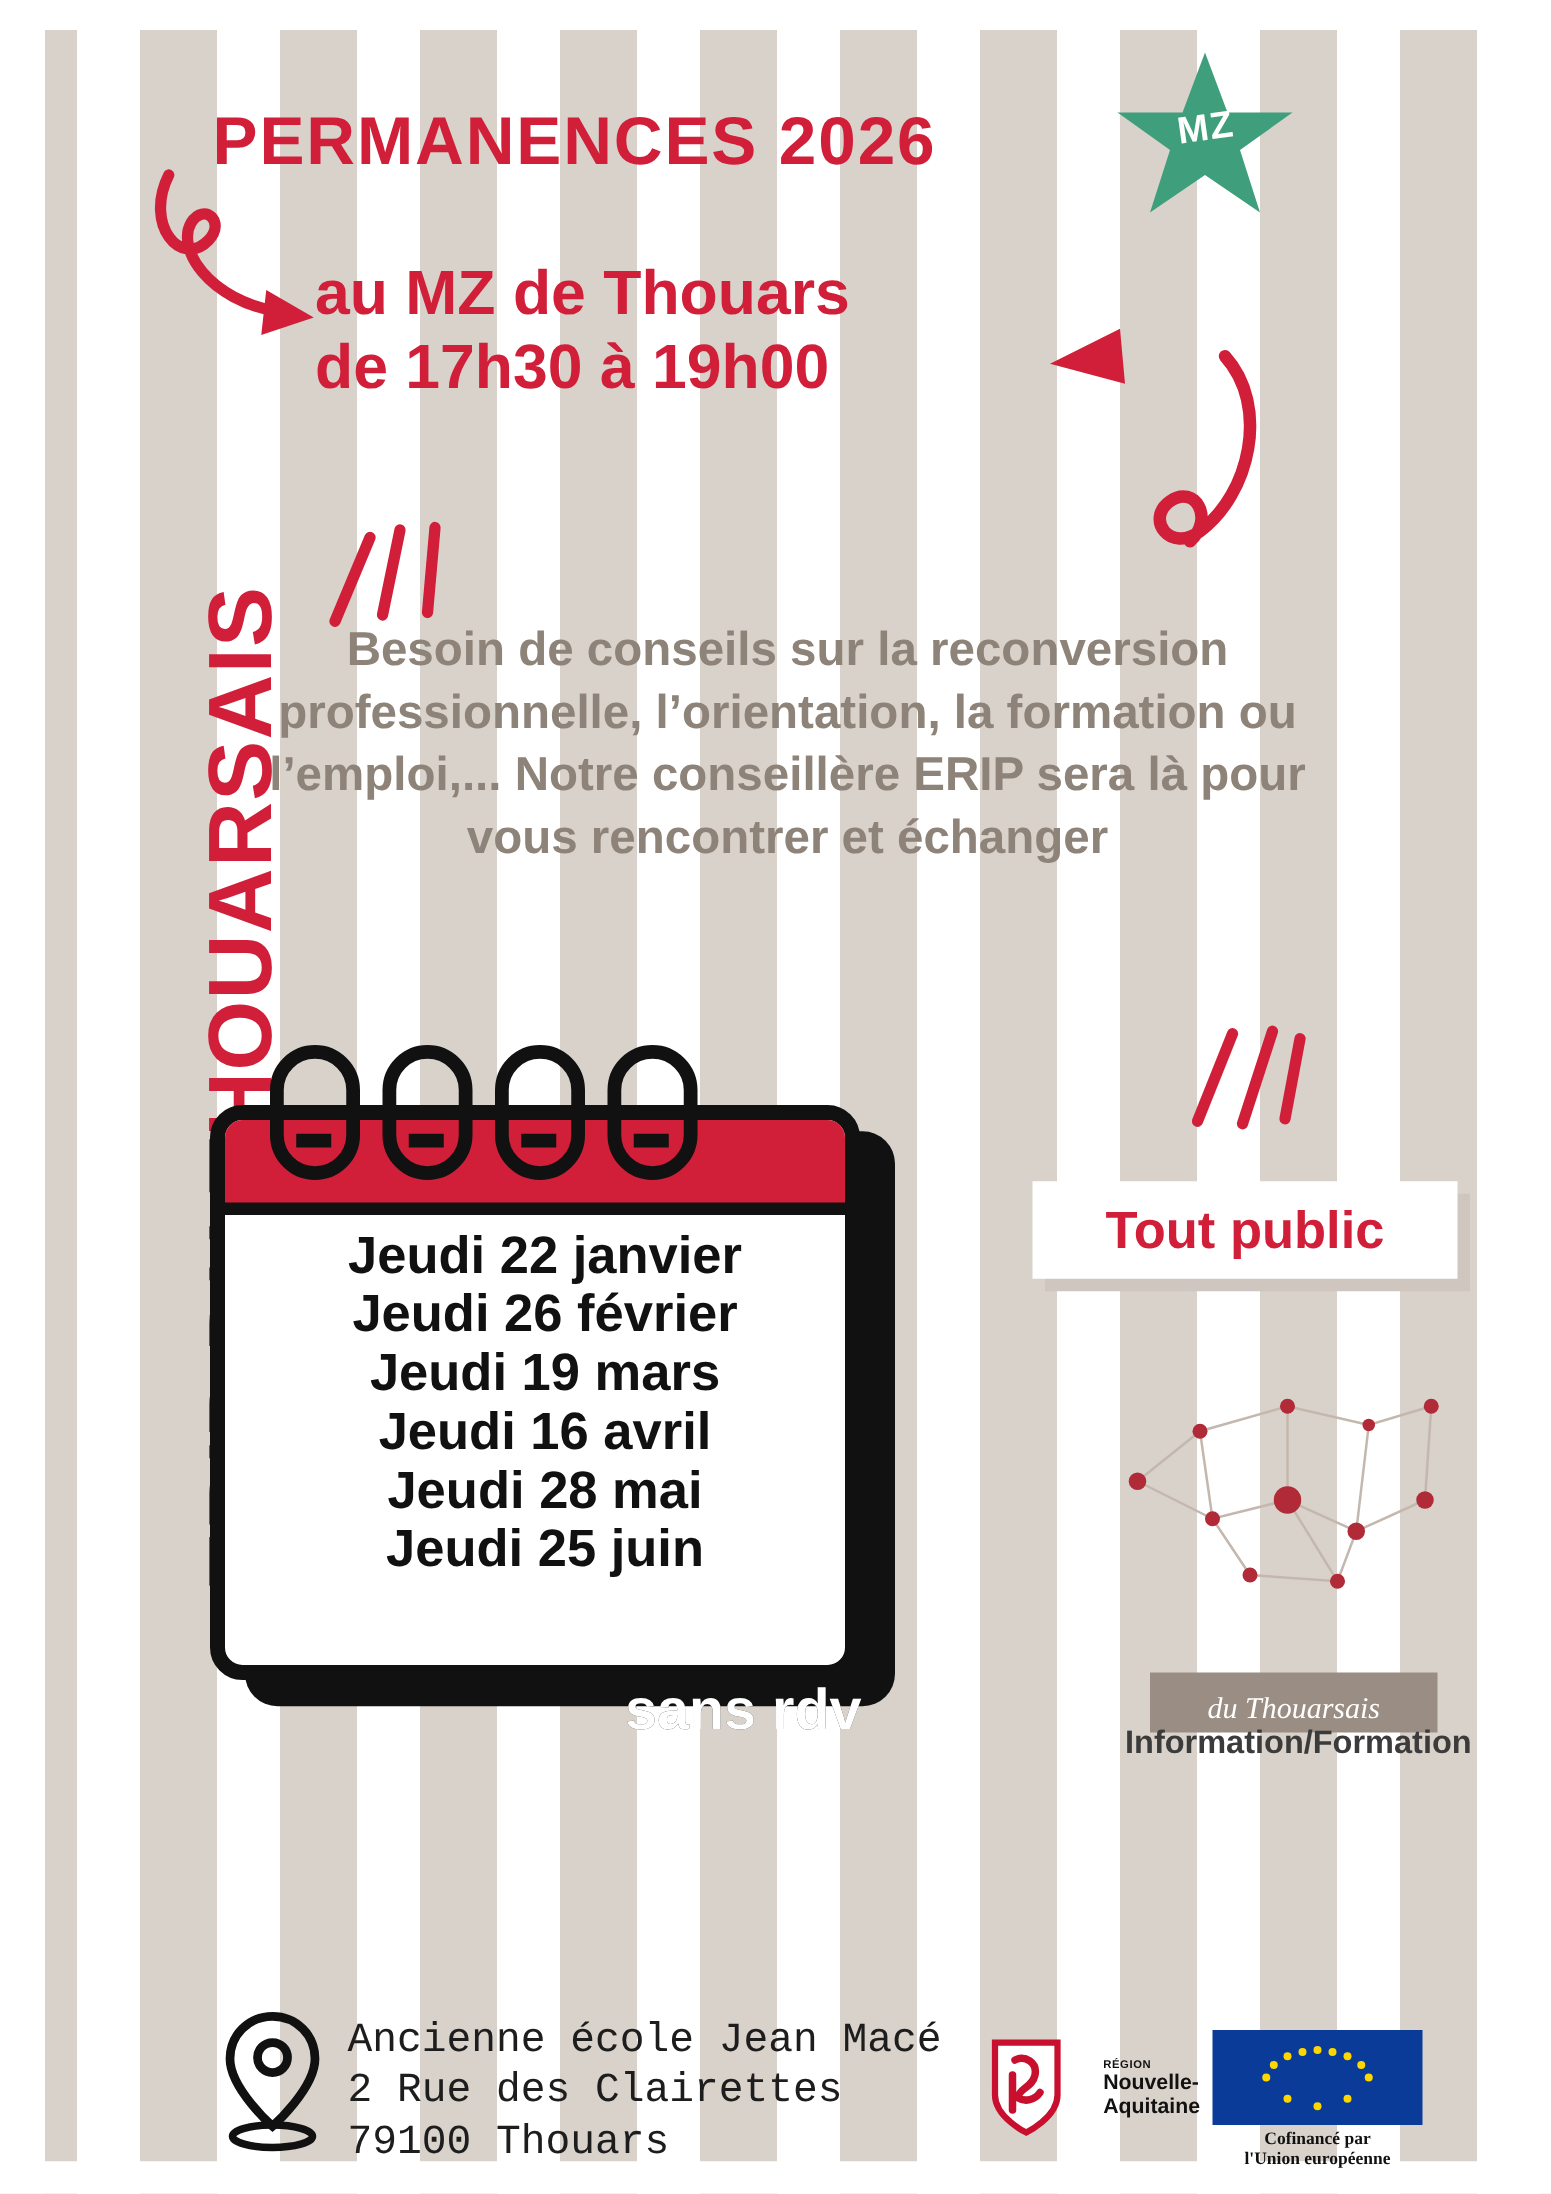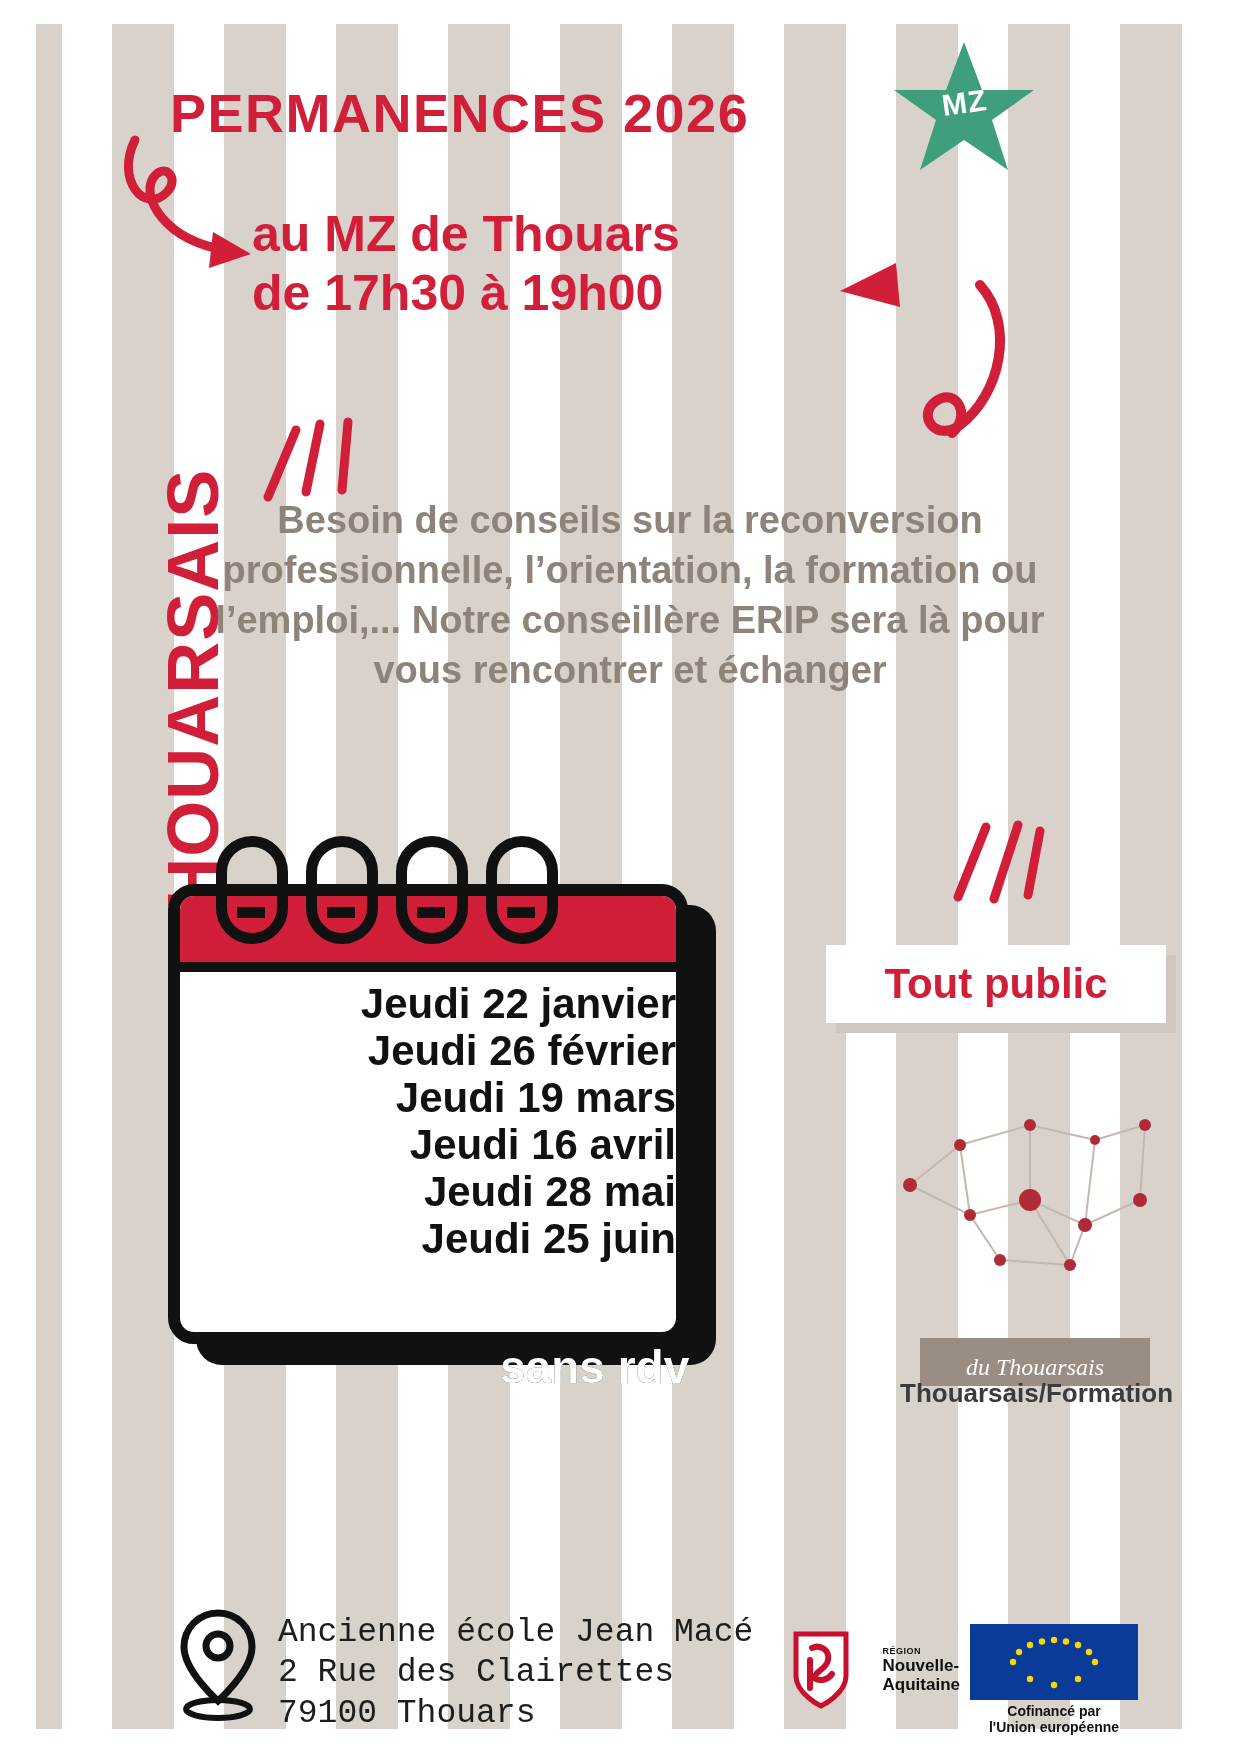--- a/index.html
+++ b/index.html
@@ -104,21 +104,21 @@
     border: 12px solid #111111;
     border-radius: 26px;
     overflow: hidden;
   }
   .cal-head {
     height: 76px; background: #d11f3a;
     border-bottom: 10px solid #111111;
   }
   .cal-list {
     padding: 8px 0 0 16px;
-    text-align: right;
+    text-align: center;
   }
   .cal-list div {
     font-weight: 800; font-size: 42px; line-height: 1.12; color: #111111;
     white-space: nowrap;
   }
   .rings {
     position: absolute; left: 168px; top: 836px; width: 520px; height: 110px;
     display: flex; gap: 18px; padding-left: 48px;
   }
   .ring {
@@ -183,21 +183,21 @@
   }
 
   
   .region-logo {
     position: absolute; left: 790px; top: 1628px; width: 170px; height: 84px;
     display: flex; align-items: center; gap: 8px; justify-content: space-between;
   }
   .region-txt { font-size: 13px; line-height: 1.12; color: #111; font-weight: 800; }
   .region-txt .small { font-size: 9px; letter-spacing: .5px; }
   .eu-flag {
-    position: absolute; left: 970px; top: 1624px; width: 168px; height: 112px;
+    position: absolute; left: 970px; top: 1624px; width: 168px; height: 112px; font-family: Liberation Serif, serif;
   }
   .eu-box {
     width: 168px; height: 76px; background: #0a3b98; position: relative;
   }
   .eu-caption {
     width: 168px; text-align: center; font-size: 14px; font-weight: 700;
     color: #111; line-height: 1.12; margin-top: 4px;
   }
 
   
@@ -306,21 +306,21 @@
         <circle cx="90" cy="110" r="6"></circle>
         <circle cx="150" cy="95" r="11"></circle>
         <circle cx="205" cy="120" r="7"></circle>
         <circle cx="260" cy="95" r="7"></circle>
         <circle cx="120" cy="155" r="6"></circle>
         <circle cx="190" cy="160" r="6"></circle>
       </g>
     </svg>
   </div>
   <div class="erip-sub">du Thouarsais</div>
-  <div class="erip-info">Thouarsais/Formation</div>
+  <div class="erip-info">Information/Formation</div>
 
   <div class="pin">
     <svg width="92" height="118" viewBox="0 0 92 118">
       <path d="M46,8 C27,8 12,23 12,42 C12,66 46,96 46,96 C46,96 80,66 80,42 C80,23 65,8 46,8 Z" fill="none" stroke="#111" stroke-width="7"></path>
       <circle cx="46" cy="41" r="12" fill="none" stroke="#111" stroke-width="7"></circle>
       <ellipse cx="46" cy="104" rx="32" ry="9" fill="none" stroke="#111" stroke-width="6"></ellipse>
     </svg>
   </div>
   <div class="addr">
     <div>Ancienne école Jean Macé</div>

